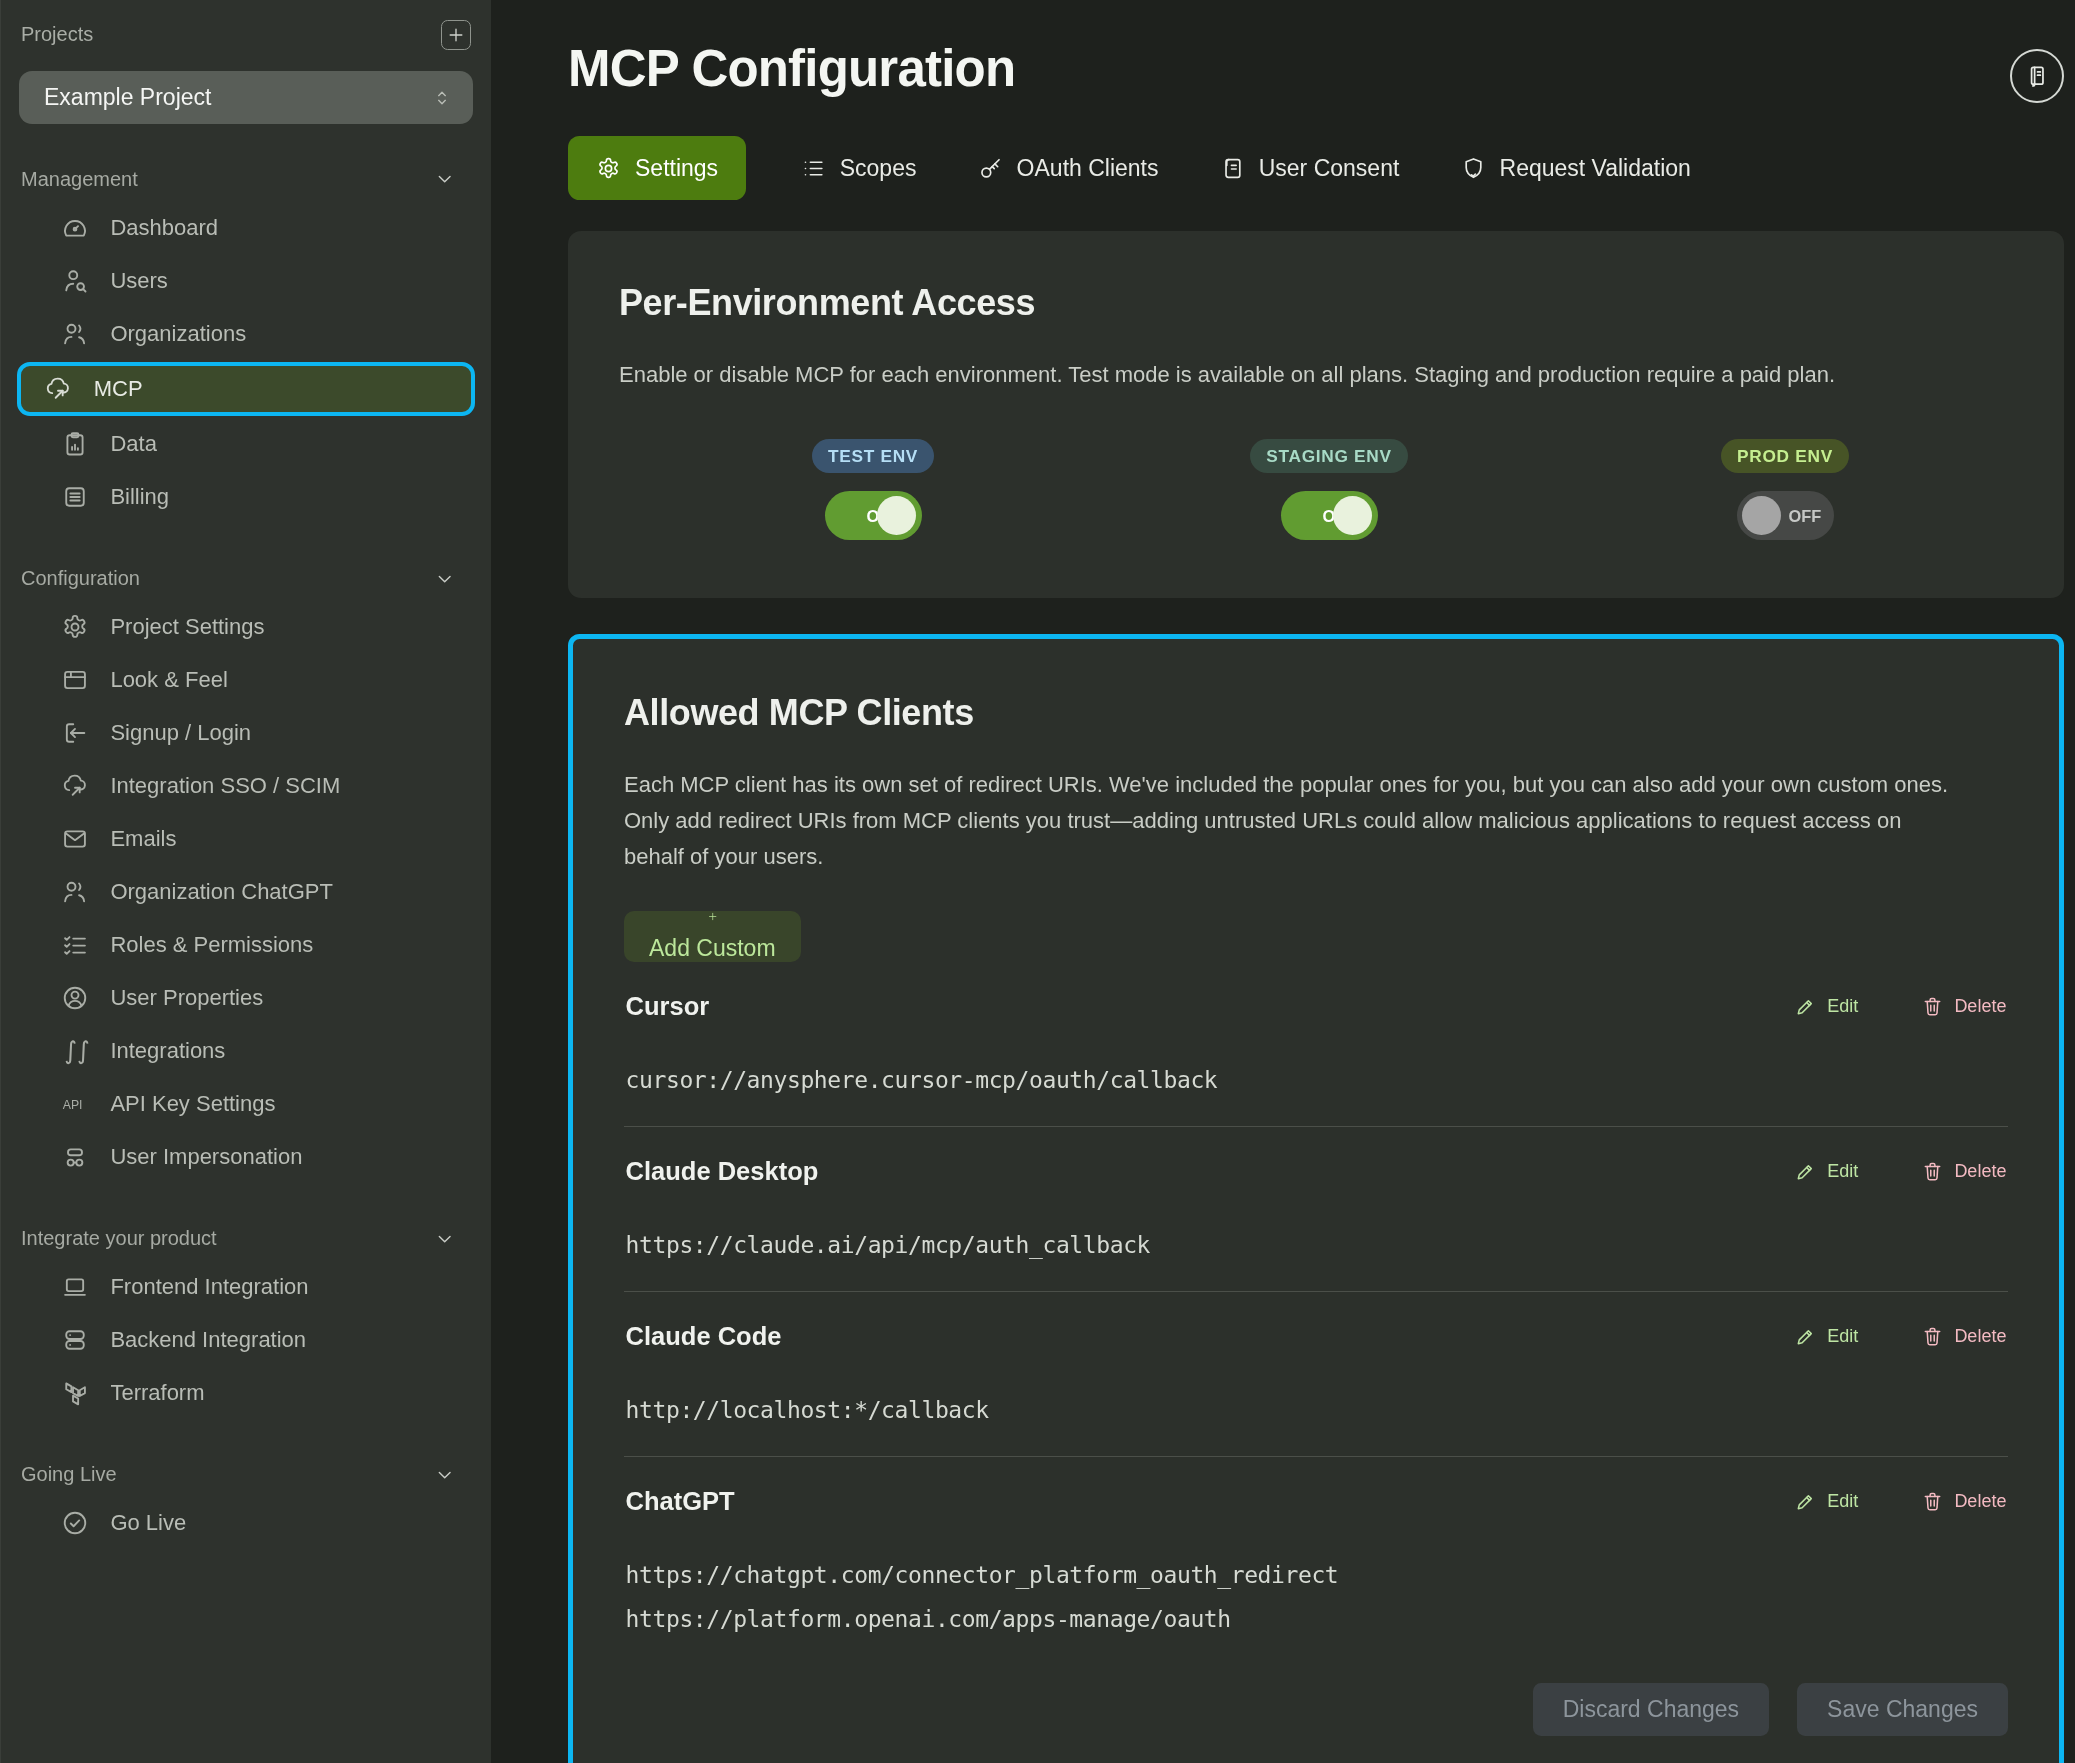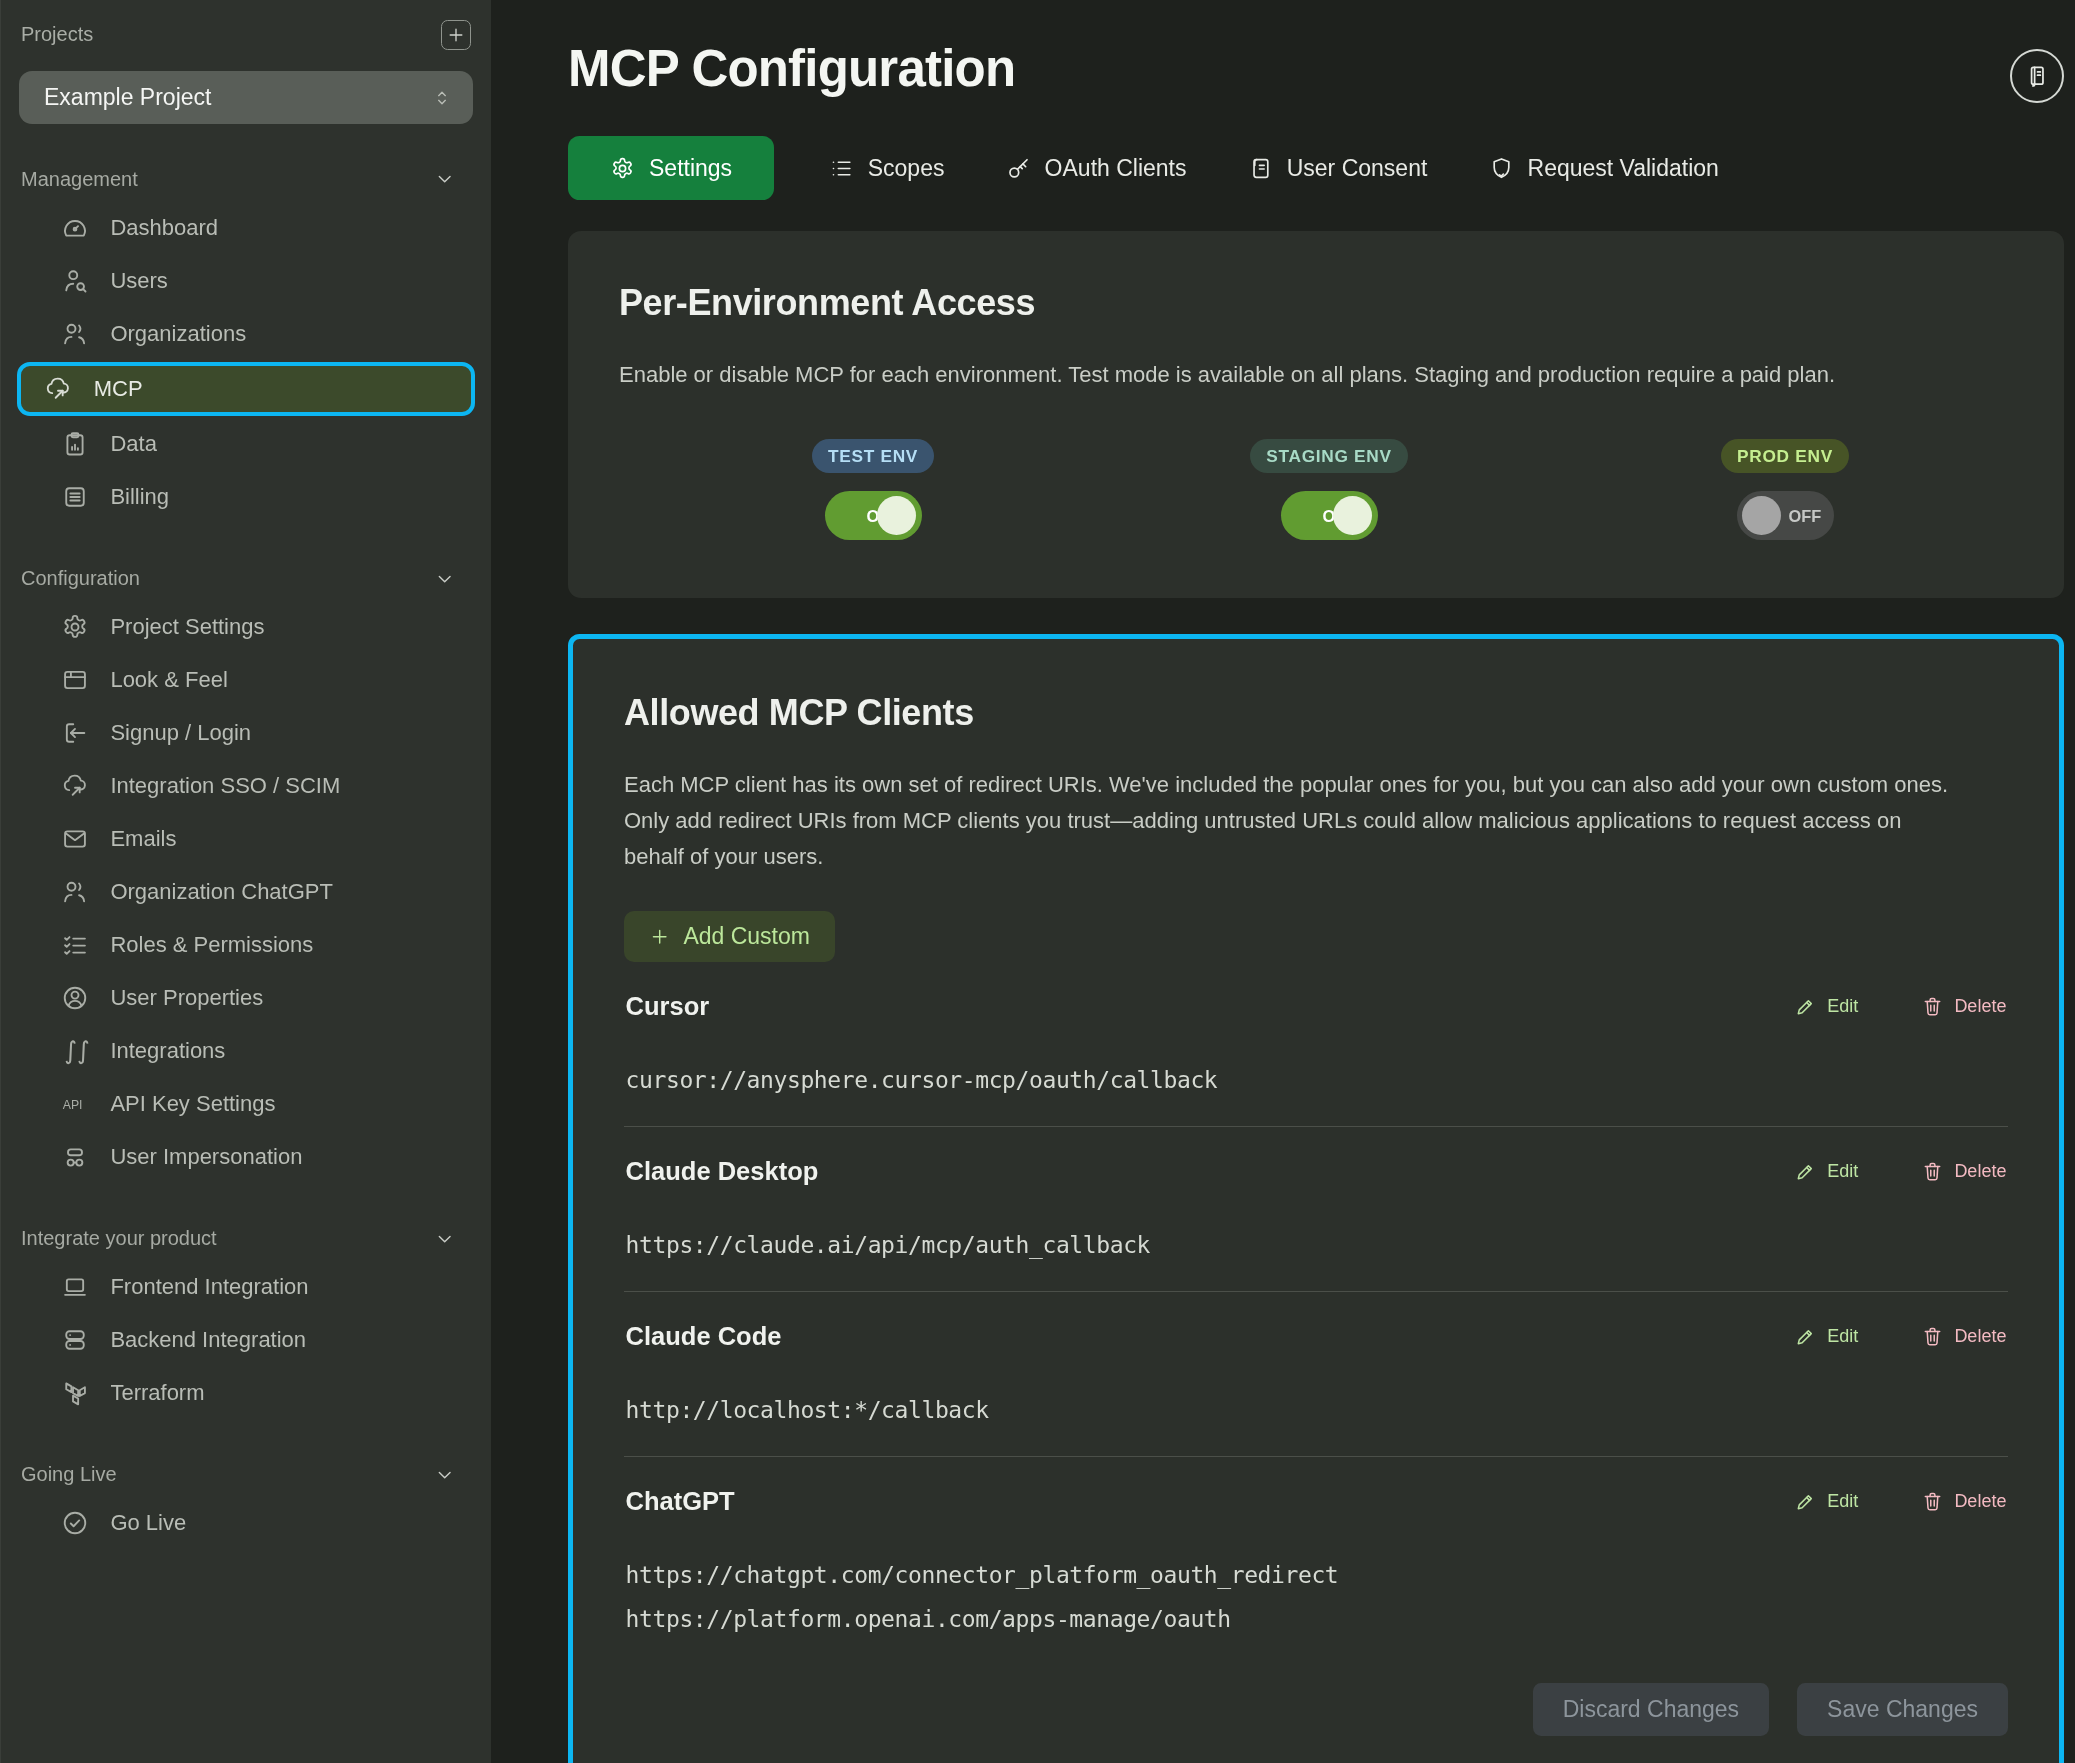--- a/index.html
+++ b/index.html
@@ -76,21 +76,21 @@
 
   .tabs { display:flex; align-items:center; gap:48px; margin-top:33px; }
   .tab {
     display:flex; align-items:center; gap:14px;
     font-size:23px; color:#e9ebe6; cursor:pointer;
     height:64px; padding:0 6.6px; background:none; border:none;
     font-family:"Liberation Sans", sans-serif;
   }
   .tab .ic { color:#e9ebe6; }
   .tab.active {
-    background:#15803d; border-radius:11.5px; padding:0 42px;
+    background:#4d7c0f; border-radius:11.5px; padding:0 28px;
     color:#ffffff; font-weight:500;
   }
   .tab.active .ic { color:#ffffff; }
 
   
   .card {
     background:#2c302b; border-radius:13px;
   }
   .env-card { margin-top:31px; padding:51px 51px 58px 51px; }
   .card-title { font-size:36px; font-weight:700; color:#eef0ec; letter-spacing:-0.4px; }
@@ -126,20 +126,21 @@
   
   .clients-card {
     margin-top:36px; border:5px solid #0cb6f2; border-radius:11.5px;
     padding:53px 51px 46px 51px;
   }
   .add-custom {
     margin-top:36px; display:inline-flex; align-items:center; gap:13px;
     background:#39452a; color:#bce79b; border:none; border-radius:10px;
     height:51px; padding:0 25px; font-size:23px; font-weight:500; cursor:pointer;
     font-family:"Liberation Sans", sans-serif;
+    flex-direction:column;
   }
   .client-row { padding:30px 1.6px 33px 1.6px; border-bottom:0.8px solid #4b4f49; }
   .client-row.last { border-bottom:none; }
   .client-head { display:flex; align-items:center; justify-content:space-between; }
   .client-name { font-size:25.5px; font-weight:700; color:#f0f2ee; }
   .client-actions { display:flex; align-items:center; gap:63px; }
   .action { display:flex; align-items:center; gap:10px; font-size:18px; font-weight:500;
     background:none; border:none; cursor:pointer; font-family:"Liberation Sans", sans-serif; }
   .action.edit   { color:#bee5a4; }
   .action.delete { color:#f3bac2; }

